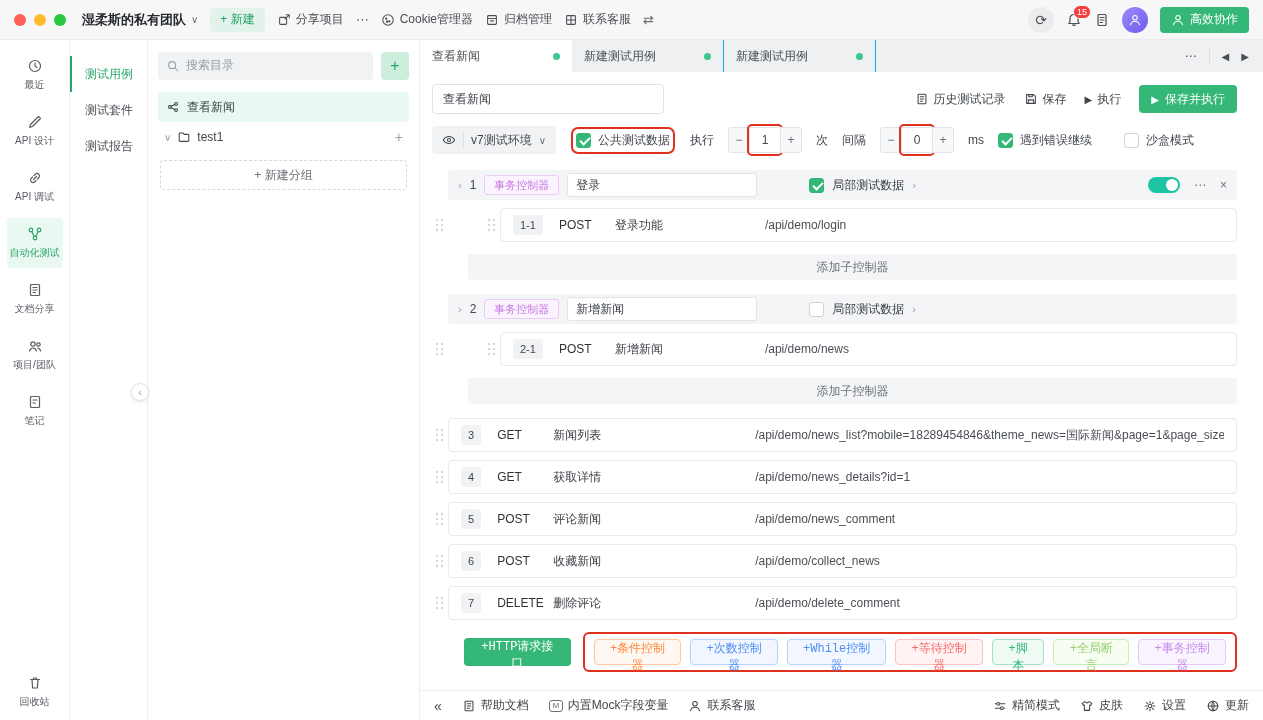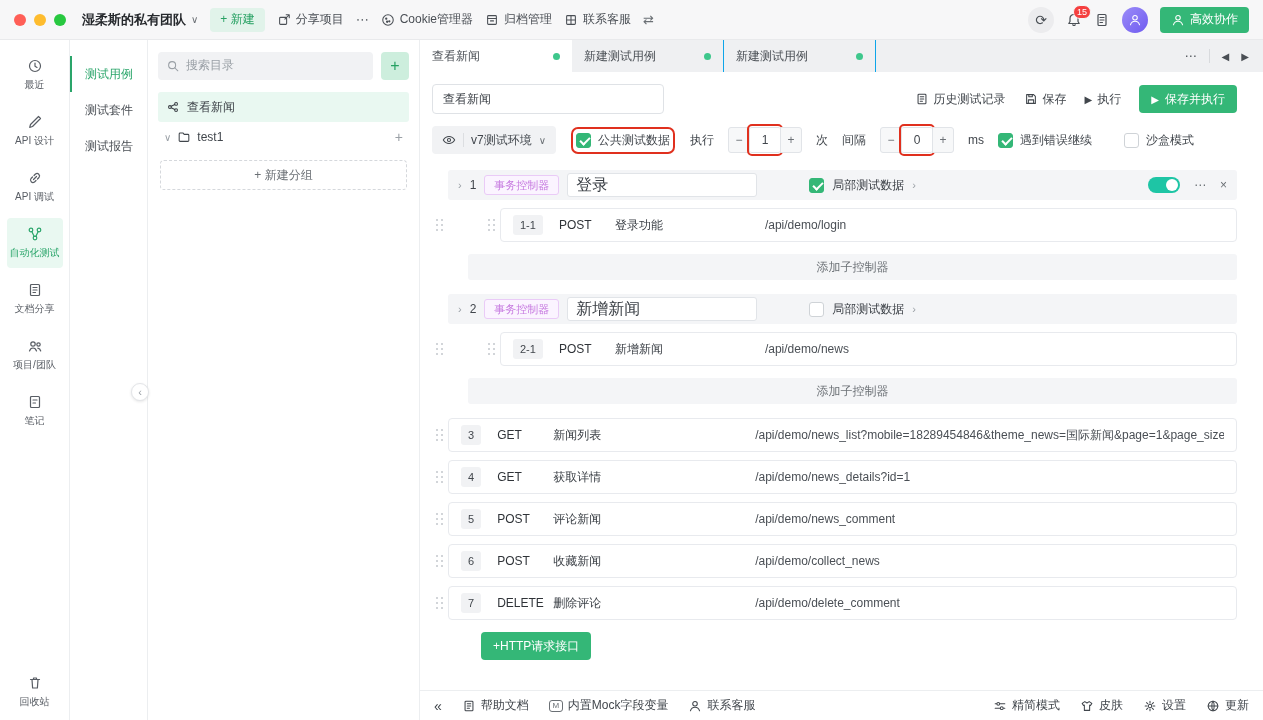--- a/index.html
+++ b/index.html
@@ -91,39 +91,39 @@
   
   .step-line { display:flex; align-items:center; }
   .hslot { width:14px; display:flex; justify-content:center; flex:none; }
   .drag { width:7px; height:12px; position:relative; cursor:grab; }
   .drag::before { content:""; position:absolute; left:0; top:0; width:2px; height:2px; border-radius:50%; background:#c3c7cc; box-shadow:0 5px 0 #c3c7cc,0 10px 0 #c3c7cc,5px 0 0 #c3c7cc,5px 5px 0 #c3c7cc,5px 10px 0 #c3c7cc; }
   .group { margin-bottom:14px; }
   .group-header { flex:1; margin-left:2px; height:30px; background:#f4f5f7; border-radius:3px; display:flex; align-items:center; gap:8px; padding:0 10px 0 10px; }
   .gh-arrow { color:#9aa0a6; font-size:11px; cursor:pointer; }
   .gh-index { color:#41464c; }
   .txn-badge { border:1px solid #eacbf7; background:#fbf4ff; color:#c77be0; border-radius:3px; height:20px; padding:0 9px; display:flex; align-items:center; font-size:11px; }
-  .gh-input { width:190px; height:24px; border:1px solid #e1e4e8; border-radius:3px; padding:0 8px; background:#fff; outline:none; font-size:16px; margin-right:44px; color:#3a3f45; }
+  .gh-input { width:190px; height:24px; border:1px solid #e1e4e8; border-radius:3px; padding:0 8px; background:#fff; outline:none; font-size:12px; margin-right:44px; color:#3a3f45; }
   .gh-right { margin-left:auto; display:flex; align-items:center; gap:14px; }
   .toggle { width:32px; height:16px; border-radius:9px; background:#1ec5a5; position:relative; display:inline-block; cursor:pointer; }
   .toggle::after { content:""; position:absolute; right:2px; top:2px; width:12px; height:12px; border-radius:50%; background:#fff; }
   .gh-more, .gh-close { color:#6b7075; cursor:pointer; }
   .child-line { display:flex; align-items:center; margin-top:8px; }
   .spacer38 { width:38px; flex:none; }
   .step-box { flex:1; margin-left:2px; height:34px; border:1px solid #e8eaee; border-radius:4px; display:flex; align-items:center; padding:0 12px; background:#fff; cursor:pointer; min-width:0; }
   .id-tag { background:#f1f2f4; border-radius:3px; height:20px; min-width:20px; padding:0 7px; display:flex; align-items:center; justify-content:center; font-size:11px; color:#41464c; margin-right:16px; flex:none; }
   .method { width:56px; color:#2f3338; flex:none; }
   .sname { width:150px; white-space:nowrap; overflow:hidden; flex:none; }
   .srow .sname { width:202px; }
   .url { color:#4a4f55; white-space:nowrap; overflow:hidden; }
   .add-child-line { margin:12px 0 0 36px; height:26px; background:#f4f5f7; border-radius:3px; display:flex; align-items:center; justify-content:center; color:#6b7075; cursor:pointer; }
   .srow { margin-top:8px; }
   .srow.first { margin-top:10px; }
 
   
-  .adders { display:flex; align-items:center; gap:12px; margin:12px 0 0 49px; }
+  .adders { display:flex; align-items:center; gap:12px; margin:12px 0 0 32px;font-family:Liberation Mono, monospace; }
   .btn-http { background:#34b777; color:#fff; border:none; border-radius:4px; height:28px; padding:0 12px; font-size:12px; }
   .ctrl-wrap { border:2px solid #e0301e; border-radius:6px; padding:5px 9px; display:flex; gap:9px; align-items:center; }
   .ctrl { height:26px; border-radius:4px; border:1px solid; padding:0 10px; font-size:12px; }
   .ctrl.orange { color:#ff8a3c; border-color:#ffc79e; background:#fff8f2; }
   .ctrl.blue   { color:#4e8df6; border-color:#b8d1fb; background:#f2f7ff; }
   .ctrl.red    { color:#f56a6a; border-color:#fbc1c1; background:#fff3f3; }
   .ctrl.green  { color:#34b777; border-color:#a8dfc5; background:#f0faf5; }
   .ctrl.lime   { color:#97cf6d; border-color:#cfe9b8; background:#f8fdf2; }
   .ctrl.purple { color:#c58af0; border-color:#e3c8f8; background:#faf4fe; }
 
@@ -532,20 +532,29 @@
             <span class="id-tag">7</span>
             <span class="method">DELETE</span>
             <span class="sname">删除评论</span>
             <span class="url">/api/demo/delete_comment</span>
           </div>
         </div>
       </section>
 
       <div class="adders">
         <button class="btn-http">+HTTP请求接口</button>
+        <div class="ctrl-wrap">
+          <button class="ctrl orange">+条件控制器</button>
+          <button class="ctrl blue">+次数控制器</button>
+          <button class="ctrl blue">+While控制器</button>
+          <button class="ctrl red">+等待控制器</button>
+          <button class="ctrl green">+脚本</button>
+          <button class="ctrl lime">+全局断言</button>
+          <button class="ctrl purple">+事务控制器</button>
+        </div>
       </div>
     </div>
 
     <footer class="statusbar">
       <button class="sb-item" style="font-size:14px;">«</button>
       <button class="sb-item">
         <svg class="i" viewBox="0 0 16 16">
             <rect x="3.5" y="2.5" width="9" height="11" rx="1"></rect>
             <path d="M6 5.5h4M6 8h4M6 10.5h2.5"></path>
           </svg>

